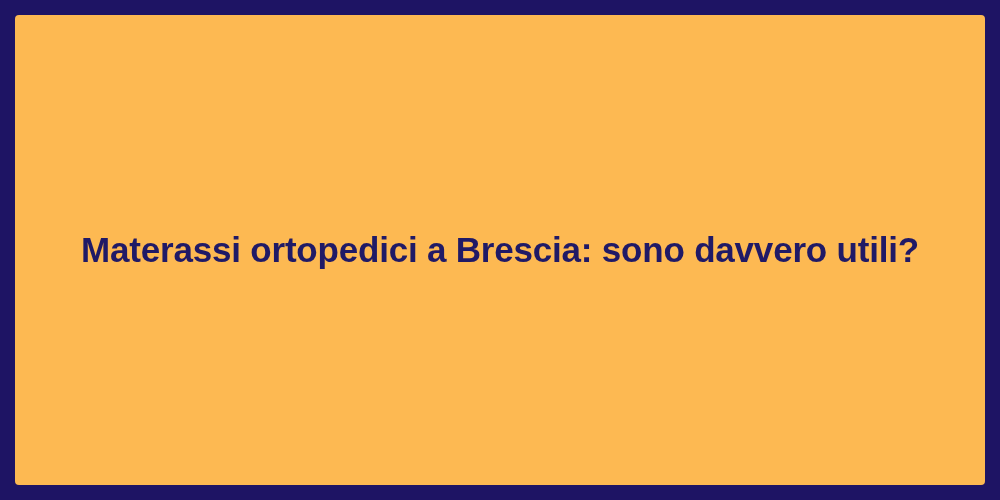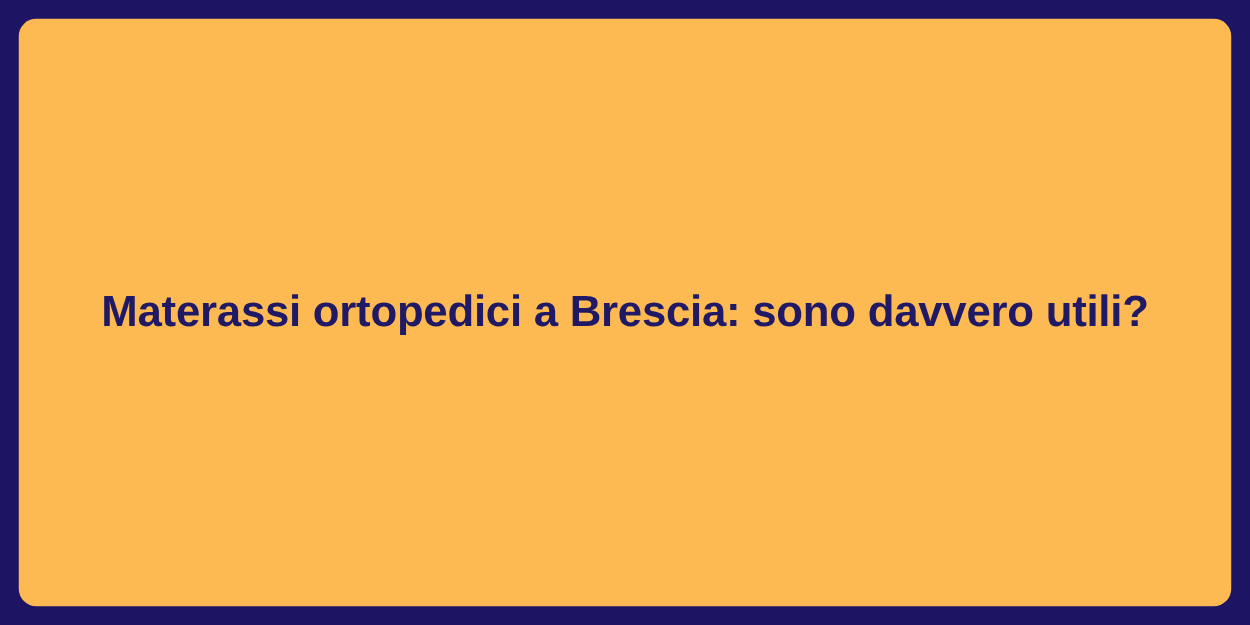--- a/index.html
+++ b/index.html
@@ -24,21 +24,21 @@
     display: flex;
     align-items: stretch;
     justify-content: stretch;
     padding: 15px;
   }
 
   #card-panel {
     position: relative;
     flex: 1 1 auto;
     background: #fdb952;
-    border-radius: 14px;
+    border-radius: 4px;
     display: flex;
     align-items: center;
     justify-content: center;
     overflow: hidden;
   }
 
   #card-title {
     display: block;
     width: 100%;
     margin: 0;

